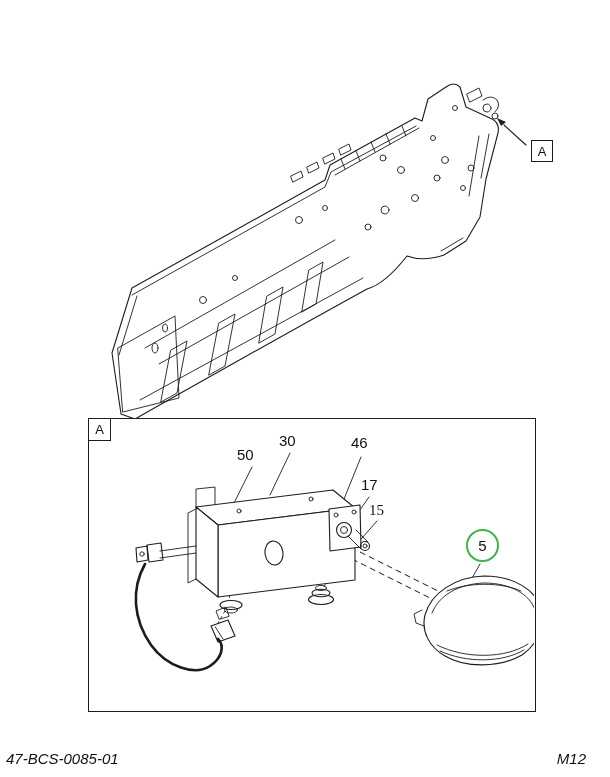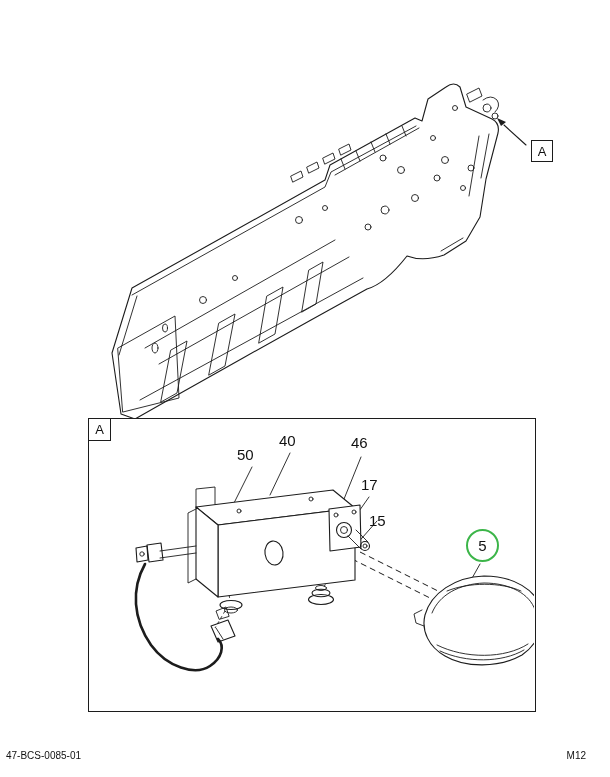--- a/index.html
+++ b/index.html
@@ -30,21 +30,21 @@
     border-right:1.5px solid var(--line,#1c1c1c); border-bottom:1.5px solid var(--line,#1c1c1c);
     display:flex; align-items:center; justify-content:center; font-size:13px; background:#fff;
   }
   .callout { position:absolute; font-size:15px; color:#111; line-height:1; }
   .callout-circle {
     position:absolute; left:377px; top:110px; width:33px; height:33px;
     border:2.5px solid var(--highlight-green,#3cb549); border-radius:50%;
     display:flex; align-items:center; justify-content:center;
     font-size:15px; color:#111; background:transparent;
   }
-  .footer-text { position:absolute; top:750px; font-size:10px; color:#111; }
+  .footer-text { position:absolute; top:750px; font-size:15px; color:#111;font-style:italic; }
   .footer-left { left:6px; }
   .footer-right { right:24px; }
 </style>
 </head>
 <body>
 
 <div class="page">
 
   <svg class="abs" style="left:85px; top:48px;" width="470" height="372" viewBox="0 0 470 372">
 
@@ -180,24 +180,24 @@
         <path class="face" d="M 336,196 C 342,174 366,158 395,157 C 425,157 447,171 452,190 C 456,207 449,225 433,236 C 410,249 376,249 356,237 C 340,228 332,212 336,196 Z"></path>
         <path class="ln-thin" d="M 343,194 C 350,176 370,165 395,164 C 421,164 441,175 446,191"></path>
         <path class="ln-thin" d="M 348,226 C 376,240 416,240 439,225"></path>
         <path class="ln-thin" d="M 351,232 C 377,244 413,244 435,231"></path>
         <path class="ln-thin" d="M 333,191 L 325,195 L 327,204 L 335,207"></path>
         <path class="ln-thin" d="M 358,172 C 380,163 412,163 432,172"></path>
       </g>
     </svg>
 
     <span class="callout" style="left:148px; top:28px;">50</span>
-    <span class="callout" style="left:190px; top:14px;">40</span>
+    <span class="callout" style="left:190px; top:14px;">30</span>
     <span class="callout" style="left:262px; top:16px;">46</span>
     <span class="callout" style="left:272px; top:58px;">17</span>
-    <span class="callout" style="left:280px; top:94px;">15</span>
+    <span class="callout" style="left:280px; top:84px;font-family:Liberation Serif, serif;">15</span>
 
     <div class="callout-circle">
       <span>5</span>
     </div>
   </div>
 
   <span class="footer-text footer-left">47-BCS-0085-01</span>
   <span class="footer-text footer-right">M12</span>
 
 </div>

